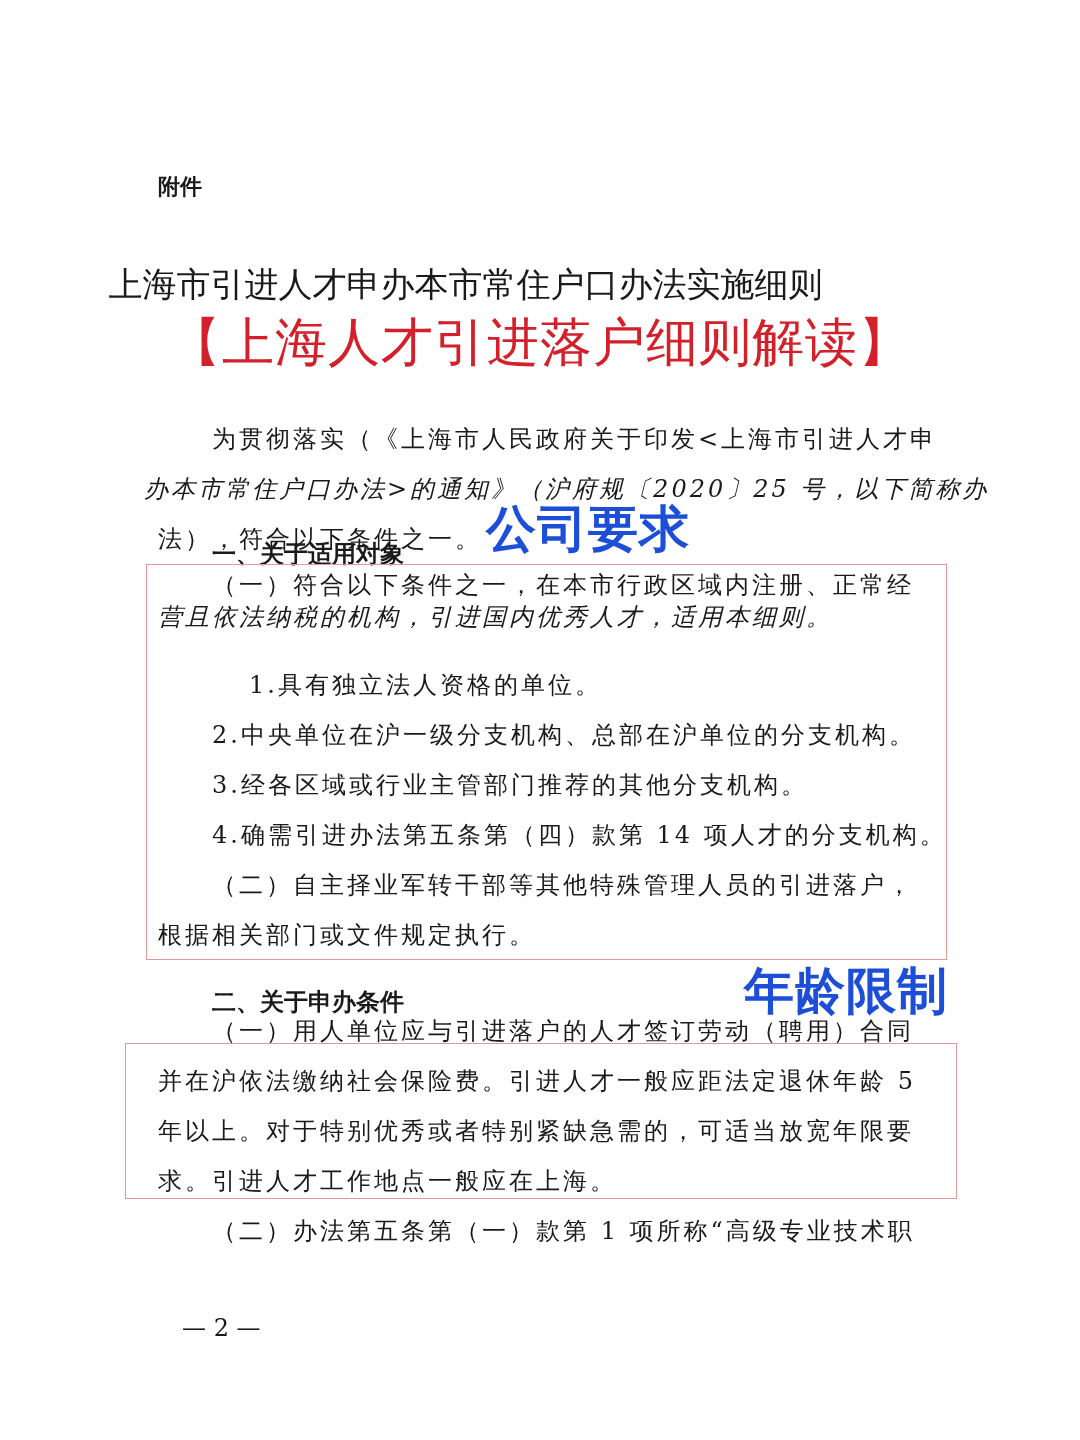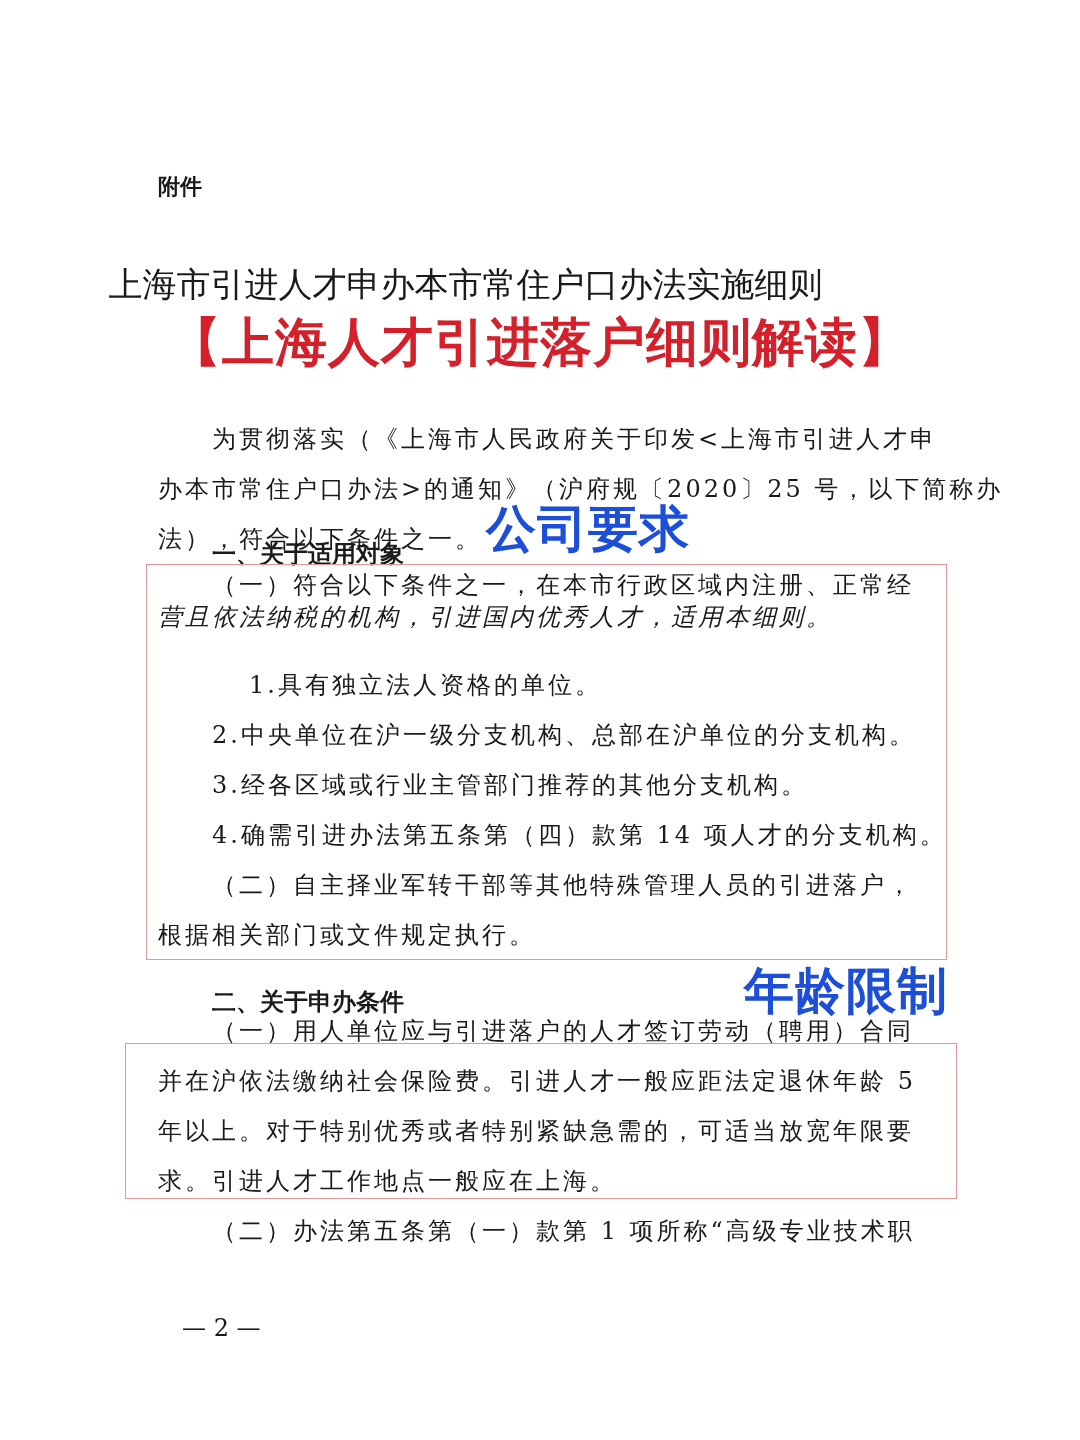--- a/index.html
+++ b/index.html
@@ -2,36 +2,36 @@
 <html><head>
 <meta charset="utf-8">
 <style>
   html, body { margin:0; padding:0; }
   body { width:1080px; height:1440px; background:#ffffff; position:relative; overflow:hidden;
          font-family:"DejaVu Serif","Liberation Serif",serif; color:#1a1a1a; }
   .abs { position:absolute; white-space:nowrap; }
   .attach { left:158px; top:172px; font-family:"DejaVu Sans","Liberation Sans",sans-serif; font-size:22px; font-weight:bold; }
   .title { left:0; width:931px; top:262px; text-align:center; font-size:34px; letter-spacing:0px; }
   .banner { left:0; width:1080px; top:308px; text-align:center; font-family:"DejaVu Sans","Liberation Sans",sans-serif;
-            font-weight:bold; font-size:52px; color:#d3202a; letter-spacing:1px; }
+            font-weight:normal; font-size:52px; color:#d3202a; letter-spacing:1px; }
   .body { font-size:24px; letter-spacing:3px; line-height:50px; }
   .heading { font-family:"DejaVu Sans","Liberation Sans",sans-serif; font-size:24px; font-weight:bold;margin-top:20px; }
   .stamp { font-family:"DejaVu Sans","Liberation Sans",sans-serif; font-weight:bold; color:#1d4ed8; font-size:50px; letter-spacing:1px; }
   .box { position:absolute; border:1.5px solid #e3979b; box-sizing:border-box; }
   .pageno { left:182px; top:1314px; font-size:24px; }
 </style>
 </head>
 <body>
 
 <div class="abs attach">附件</div>
 <div class="abs title">上海市引进人才申办本市常住户口办法实施细则</div>
 <div class="abs banner">【上海人才引进落户细则解读】</div>
 
 <div class="abs body" style="left:212px;top:414px;">为贯彻落实（《上海市人民政府关于印发&lt;上海市引进人才申</div>
-<div class="abs body" style="left:158px;top:464px;">办本市常住户口办法&gt;的通知》（沪府规〔2020〕25 号，以下简称办</div>
+<div class="abs body" style="left:144px;top:464px;font-style:italic;">办本市常住户口办法&gt;的通知》（沪府规〔2020〕25 号，以下简称办</div>
 <div class="abs body" style="left:158px;top:514px;">法），符合以下条件之一。</div>
 
 <div class="abs heading" style="left:212px;top:518px;">一、关于适用对象</div>
 <div class="abs stamp" style="left:486px;top:496px;">公司要求</div>
 
 <div class="box" style="left:146px;top:564px;width:801px;height:396px;"></div>
 <div class="abs body" style="left:212px;top:560px;">（一）符合以下条件之一，在本市行政区域内注册、正常经</div>
 <div class="abs body" style="left:158px;top:592px;font-style:italic;">营且依法纳税的机构，引进国内优秀人才，适用本细则。</div>
 <div class="abs body" style="left:212px;top:660px;margin-left:37px;">1.具有独立法人资格的单位。</div>
 <div class="abs body" style="left:212px;top:710px;">2.中央单位在沪一级分支机构、总部在沪单位的分支机构。</div>

